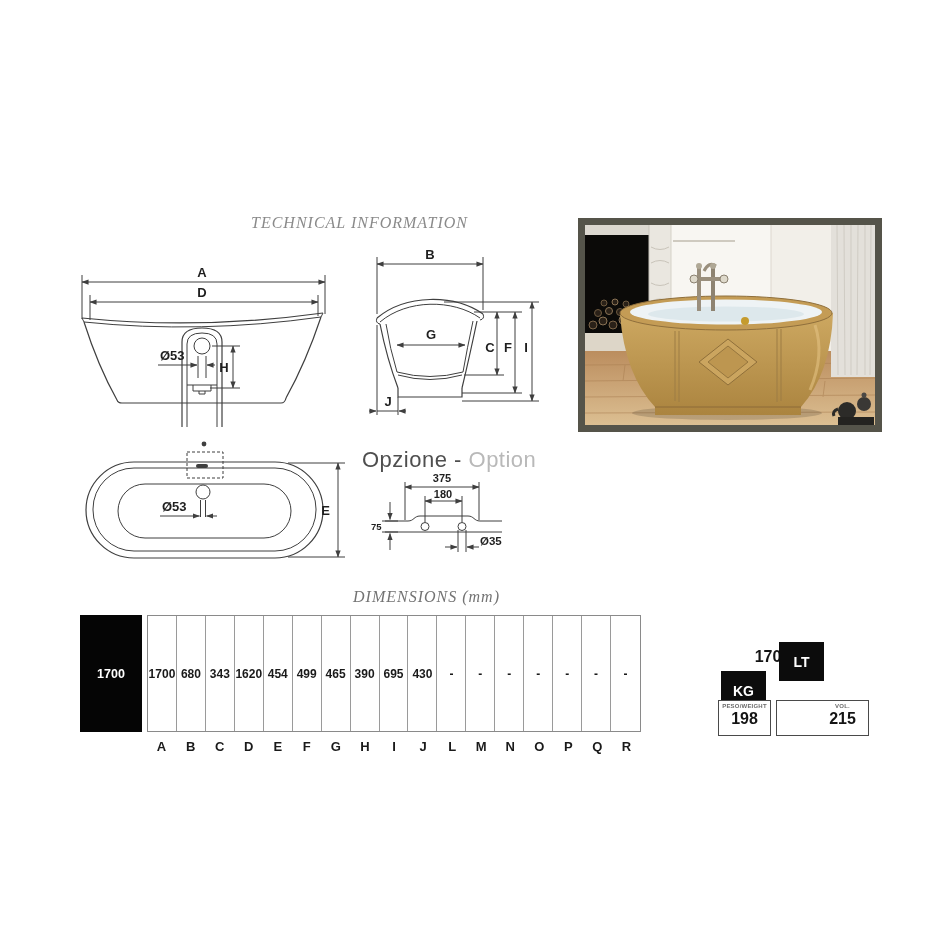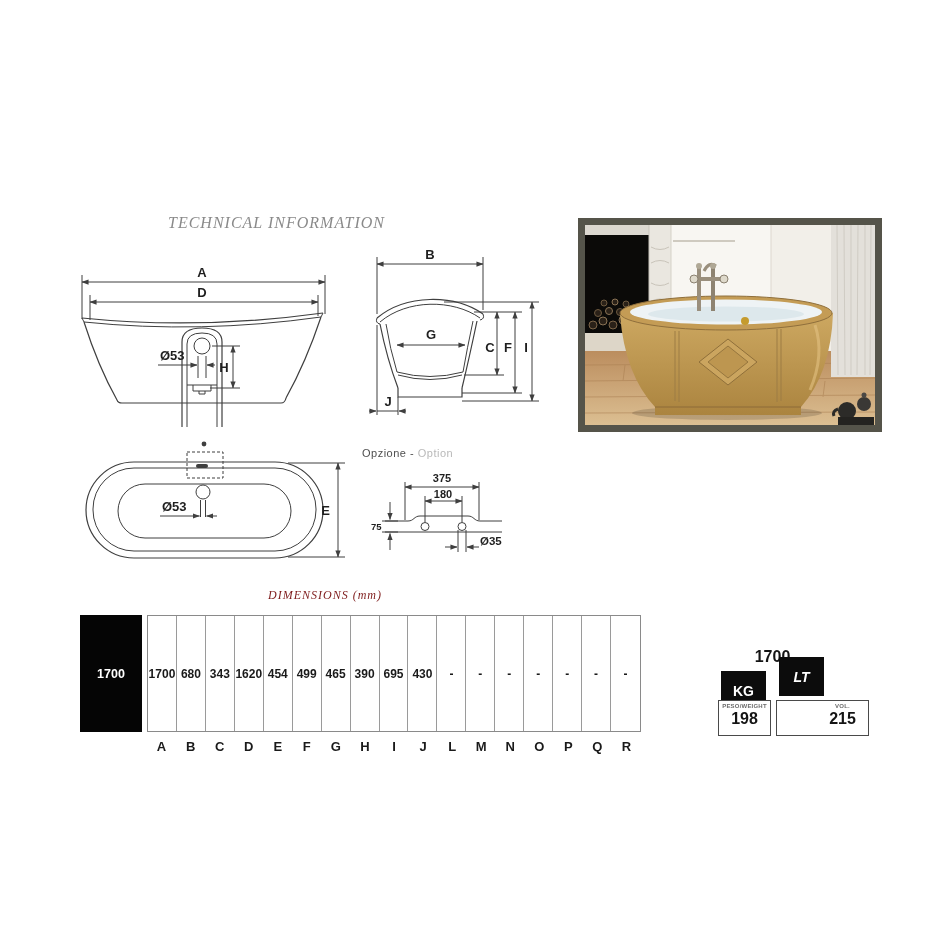--- a/index.html
+++ b/index.html
@@ -1,33 +1,33 @@
 <!DOCTYPE html>
 <html><head>
 <meta charset="utf-8">
 <style>
   html,body{margin:0;padding:0;background:#ffffff;}
   .canvas{position:relative;width:950px;height:950px;background:#ffffff;
           font-family:"Liberation Sans",sans-serif;overflow:hidden;}
 
   .serif-head{position:absolute;font-family:"Liberation Serif",serif;font-style:italic;
-              color:#8a8a8a;text-align:left;letter-spacing:1px;}
+              color:#8a8a8a;text-align:right;letter-spacing:1px;}
   #main-title{left:168px;top:214px;width:300px;font-size:16px;}
-  #dims-title{left:268px;top:588px;width:200px;font-size:12px;color:#7f1d1d;}
+  #dims-title{left:300px;top:588px;width:200px;font-size:16px;color:#737373;}
 
   svg{position:absolute;overflow:visible;}
   svg .ln{stroke:#3f3f3f;stroke-width:1;fill:none;}
   svg .ln2{stroke:#3f3f3f;stroke-width:1.2;fill:none;}
   svg .dim{stroke:#3f3f3f;stroke-width:1;fill:none;}
   svg text{fill:#1f1f1f;font-family:"Liberation Sans",sans-serif;font-weight:bold;}
   .dimlab{font-size:13px;}
   .numlab{font-size:11px;}
 
   
-  #option-title{position:absolute;left:362px;top:447px;font-size:11px;font-weight:500;
+  #option-title{position:absolute;left:362px;top:447px;font-size:22px;font-weight:500;
                 letter-spacing:.5px;color:#4f4f4f;}
   #option-title .lite{color:#b9b9b9;}
 
   
   #photo{position:absolute;left:578px;top:218px;width:290px;height:200px;
          border:7px solid #55544a;background:#f2efe9;}
 
   
   #model-cell{position:absolute;left:80px;top:615px;width:62px;height:117px;background:#050505;
               color:#ffffff;font-size:12.5px;font-weight:bold;display:flex;align-items:center;
@@ -38,21 +38,21 @@
                     justify-content:center;font-size:12px;font-weight:bold;color:#1a1a1a;}
   #dims-grid .dcell:last-child{border-right:none;}
   #dims-labels{position:absolute;left:147px;top:739px;width:494px;height:16px;display:grid;}
   #dims-labels .dlab{text-align:center;font-size:13px;font-weight:bold;color:#1a1a1a;}
 
   
   #spec-model{position:absolute;left:718px;top:648px;width:109px;text-align:center;
               font-size:16px;font-weight:600;color:#141414;}
   .unit-head{position:absolute;width:45px;height:39px;background:#0c0c0c;color:#fff;
              font-size:14px;font-weight:bold;display:flex;align-items:center;justify-content:center;}
-  #kg-head{left:721px;top:671px;} #lt-head{left:779px;top:657px;font-style:italic;}
+  #kg-head{left:721px;top:671px;} #lt-head{left:779px;top:642px;}
   .val-box{position:absolute;width:51px;height:34px;border:1px solid #4a4a4a;background:#fff;
            display:flex;flex-direction:column;align-items:center;justify-content:flex-start;}
   #kg-box{left:718px;top:700px;} #lt-box{left:776px;top:700px;padding-left:40px;}
   .val-box .small{font-size:6px;color:#6a6a6a;font-weight:bold;margin-top:2px;letter-spacing:.2px;}
   .val-box .big{font-size:16px;font-weight:bold;color:#141414;line-height:1.3;}
 </style>
 </head>
 <body>
 
 <div class="canvas">

